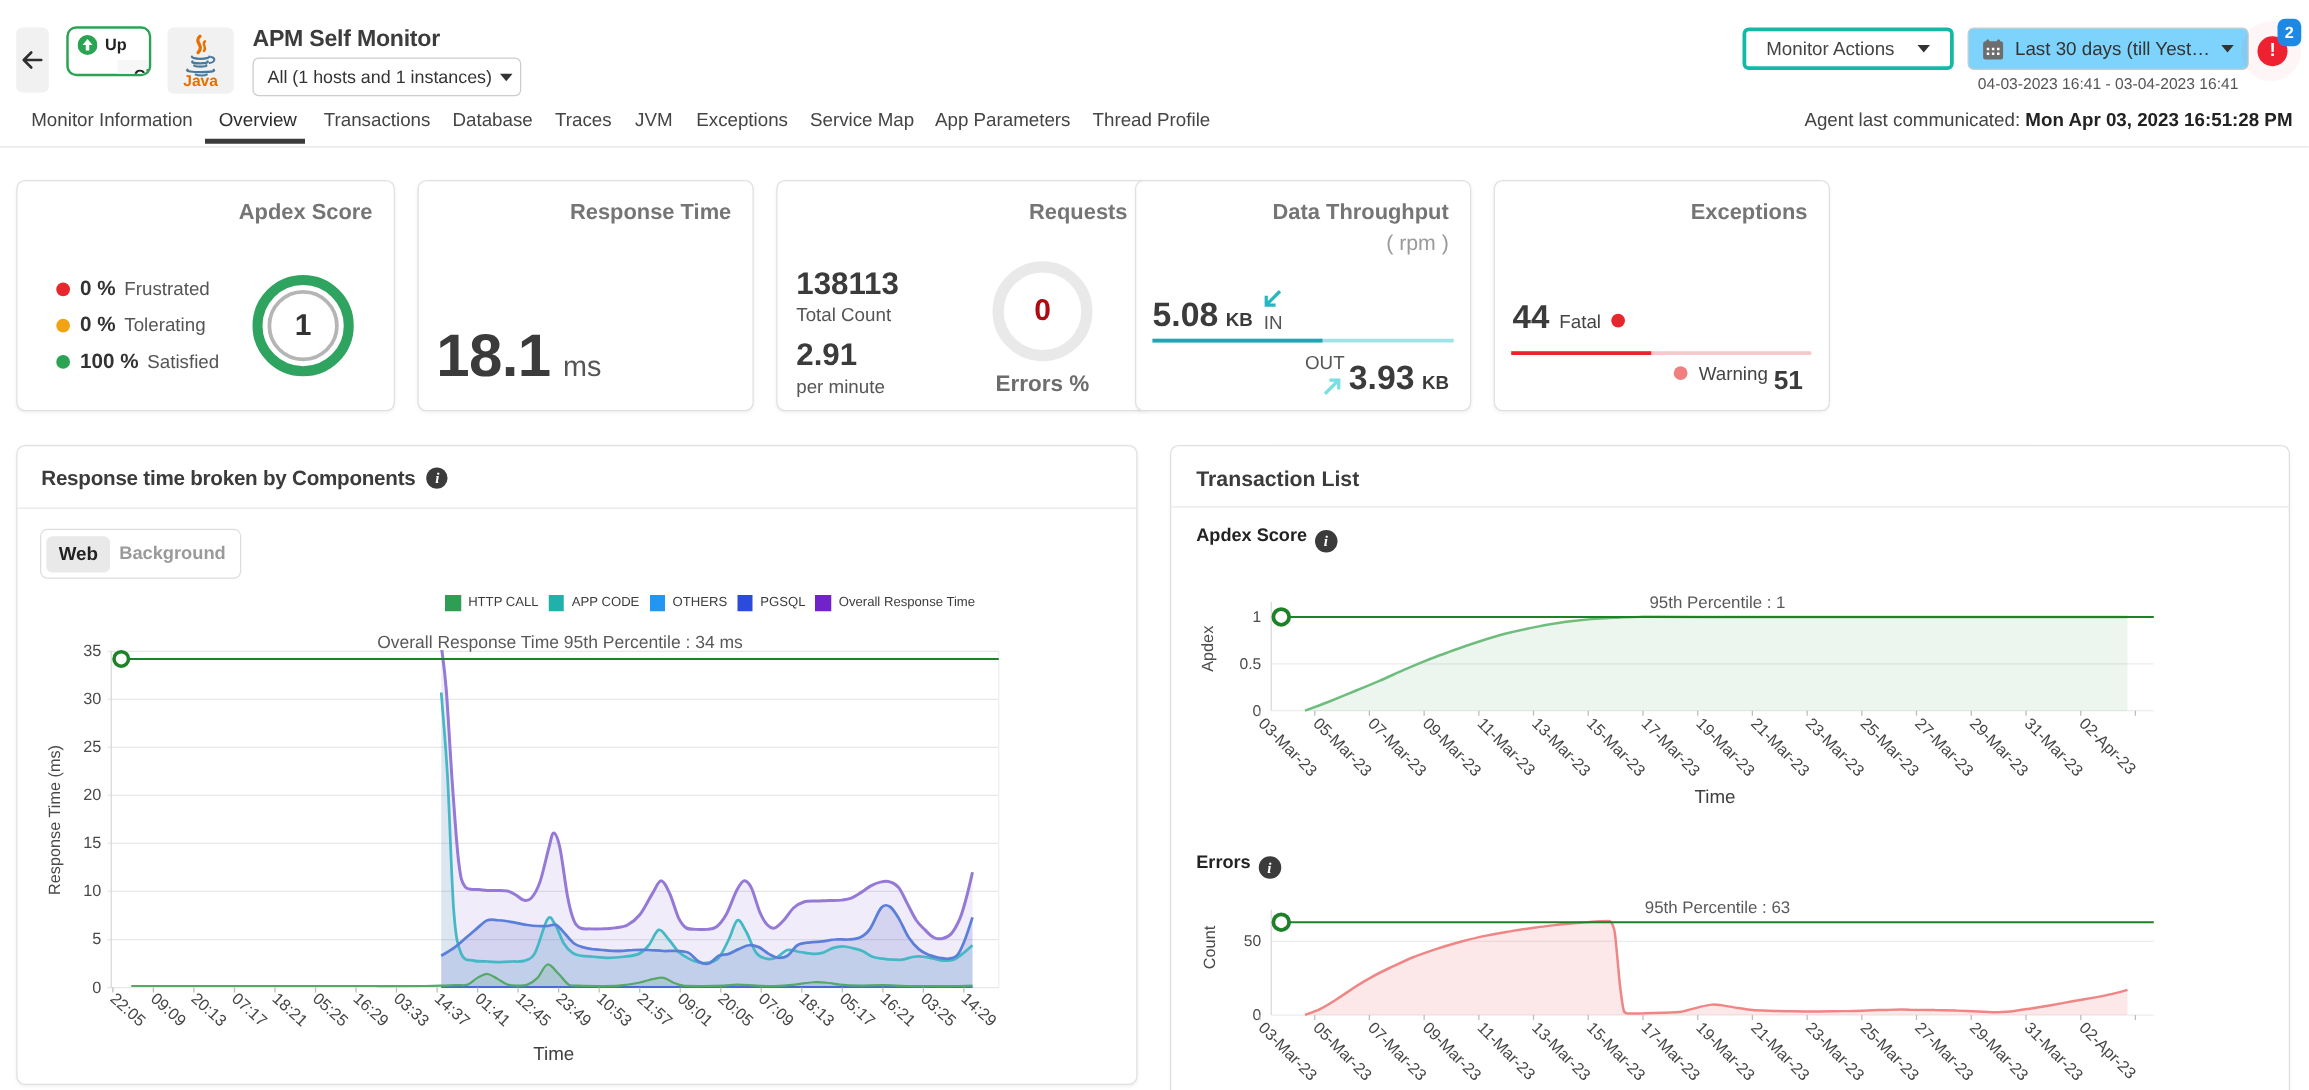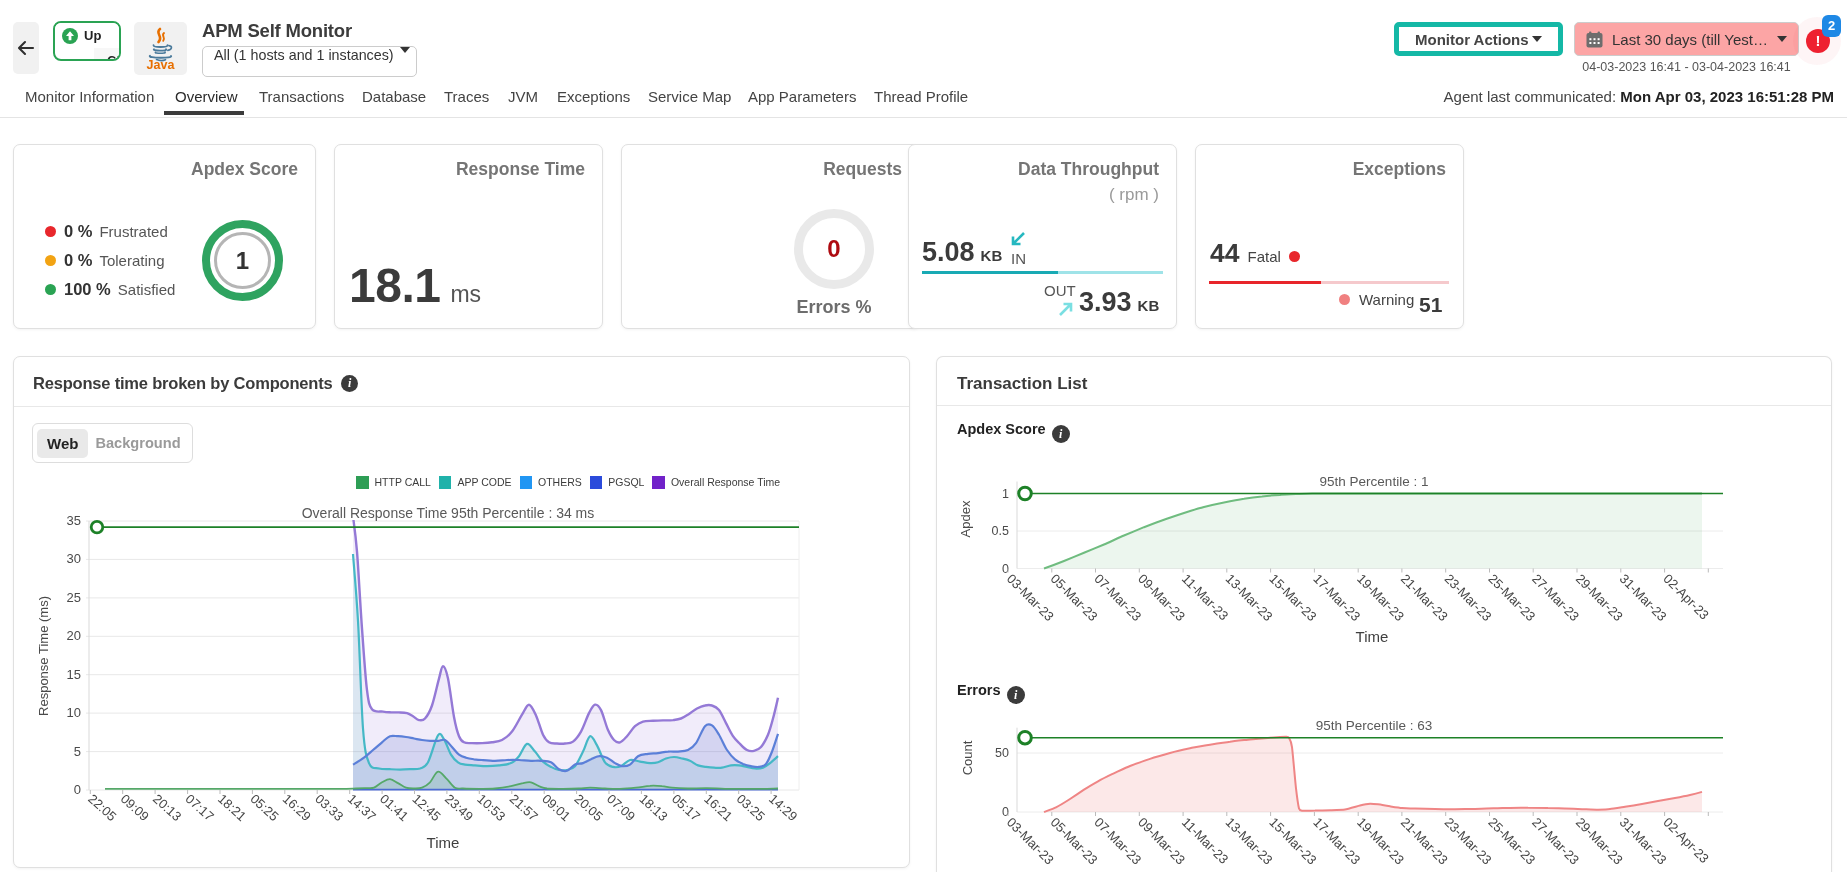--- a/index.html
+++ b/index.html
@@ -44,31 +44,31 @@
     <path d="M34.8 23.6 C38.6 24.2 38.4 27.6 33.8 28.4" fill="none" stroke="#4a7a9b" stroke-width="1.6" stroke-linecap="round"></path>
     <path d="M20 27.2 C17.5 29 34.5 29.3 32 27.1" fill="none" stroke="#4a7a9b" stroke-width="1.8" stroke-linecap="round"></path>
     <path d="M21.5 30.3 C20 31.5 32.5 31.7 31 30.2" fill="none" stroke="#4a7a9b" stroke-width="1.7" stroke-linecap="round"></path>
     <path d="M16 33.8 C12.5 36.2 40 36.6 37 33.9" fill="none" stroke="#4a7a9b" stroke-width="1.8" stroke-linecap="round"></path>
     <path d="M22.5 37.6 C25 38.6 29.5 38.6 31.5 37.7" fill="none" stroke="#4a7a9b" stroke-width="1.6" stroke-linecap="round"></path>
     <text x="26.5" y="47" font-size="12.5" font-weight="bold" fill="#e76f00" text-anchor="middle">Java</text>
   </svg>
 </div>
 
 <div class="abs" style="left:202px;top:20px;font-size:18.5px;letter-spacing:-0.2px;font-weight:bold;color:#3c3c3c;">APM Self Monitor</div>
-<div class="abs" style="left:202px;top:46px;width:215px;height:31px;border:1px solid #ccc;border-radius:5px;background:#fff;display:flex;align-items:flex-start;justify-content:space-between;padding:0 11px;white-space:nowrap;">
+<div class="abs" style="left:202px;top:46px;width:215px;height:31px;border:1px solid #ccc;border-radius:5px;background:#fff;display:flex;align-items:center;justify-content:space-between;padding:0 11px;white-space:nowrap;">
   <span style="font-size:14.3px;color:#333;">All (1 hosts and 1 instances)</span>
     <span class="caret" style="margin-left:6px;"></span>
 </div>
 
-<div class="abs" style="left:1394px;top:22px;width:169px;height:34px;border:5px solid #14b8a6;border-radius:5px;background:#fff;display:flex;align-items:center;justify-content:space-between;padding:0 16px;font-weight:bold;">
+<div class="abs" style="left:1394px;top:22px;width:169px;height:34px;border:3px solid #14b8a6;border-radius:5px;background:#fff;display:flex;align-items:center;justify-content:space-between;padding:0 16px;">
   <span style="font-size:15px;color:#444;">Monitor Actions</span>
     <span class="caret"></span>
 </div>
 
-<div class="abs" style="left:1574px;top:22px;width:225px;height:34px;border:1px solid #ccc;border-radius:5px;background:#fca5a5;display:flex;align-items:center;padding:0 11px;">
+<div class="abs" style="left:1574px;top:22px;width:225px;height:34px;border:1px solid #ccc;border-radius:5px;background:#7dd3fc;display:flex;align-items:center;padding:0 11px;">
   <svg width="17" height="17" viewBox="0 0 17 17">
       <rect x="0.5" y="2" width="16" height="14.5" rx="2" fill="#6d6d6d"></rect>
       <rect x="3" y="0.5" width="2.4" height="3.6" rx="1" fill="#6d6d6d"></rect>
       <rect x="11.6" y="0.5" width="2.4" height="3.6" rx="1" fill="#6d6d6d"></rect>
       <rect x="2" y="6" width="13" height="9.5" fill="#6d6d6d"></rect>
       <g fill="#fff">
         <rect x="3.4" y="7.2" width="2" height="2"></rect>
         <rect x="7.5" y="7.2" width="2" height="2"></rect>
         <rect x="11.6" y="7.2" width="2" height="2"></rect>
         <rect x="3.4" y="11" width="2" height="2"></rect>
@@ -123,20 +123,26 @@
   </div>
 </div>
 
 <div class="card" style="left:334px;width:269px;">
   <div class="ctitle">Response Time</div>
   <div class="abs" style="left:14px;top:113px;"><span style="font-size:48px;font-weight:bold;color:#3b3b3b;letter-spacing:-0.5px;">18.1</span><span style="font-size:23px;color:#555;margin-left:10px;">ms</span></div>
 </div>
 
 <div class="card" style="left:621px;width:299px;">
   <div class="ctitle">Requests</div>
+  <div class="abs" style="left:15px;top:68px;">
+    <div style="font-size:25px;font-weight:bold;color:#3b3b3b;">138113</div>
+    <div style="font-size:15px;color:#555;margin-top:2px;">Total Count</div>
+    <div style="font-size:25px;font-weight:bold;color:#3b3b3b;margin-top:9px;">2.91</div>
+    <div style="font-size:15px;color:#555;margin-top:2px;">per minute</div>
+  </div>
   <div class="abs" style="left:172px;top:64px;width:80px;height:80px;border-radius:50%;border:9px solid #e9e9e9;display:flex;align-items:center;justify-content:center;font-size:24px;font-weight:bold;color:#ae0a10;">0</div>
   <div class="abs" style="left:172px;top:152px;width:80px;text-align:center;font-size:18px;font-weight:bold;color:#6d6d6d;">Errors&nbsp;%</div>
 </div>
 
 <div class="card" style="left:908px;width:269px;">
   <div class="ctitle">Data Throughput</div>
   <div class="abs" style="right:17px;top:40px;font-size:17px;color:#9a9a9a;">( rpm )</div>
   <div class="abs" style="left:13px;top:92px;"><span style="font-size:27px;font-weight:bold;color:#3b3b3b;">5.08</span><span style="font-size:15px;font-weight:bold;color:#3b3b3b;margin-left:6px;">KB</span></div>
   <svg class="abs" style="left:100px;top:87px;" width="18" height="16" viewBox="0 0 18 16">
       <path d="M15 1 L5 11 M4 4.5 L4 12 L11.5 12" stroke="#26b8c0" stroke-width="2.6" fill="none"></path>

